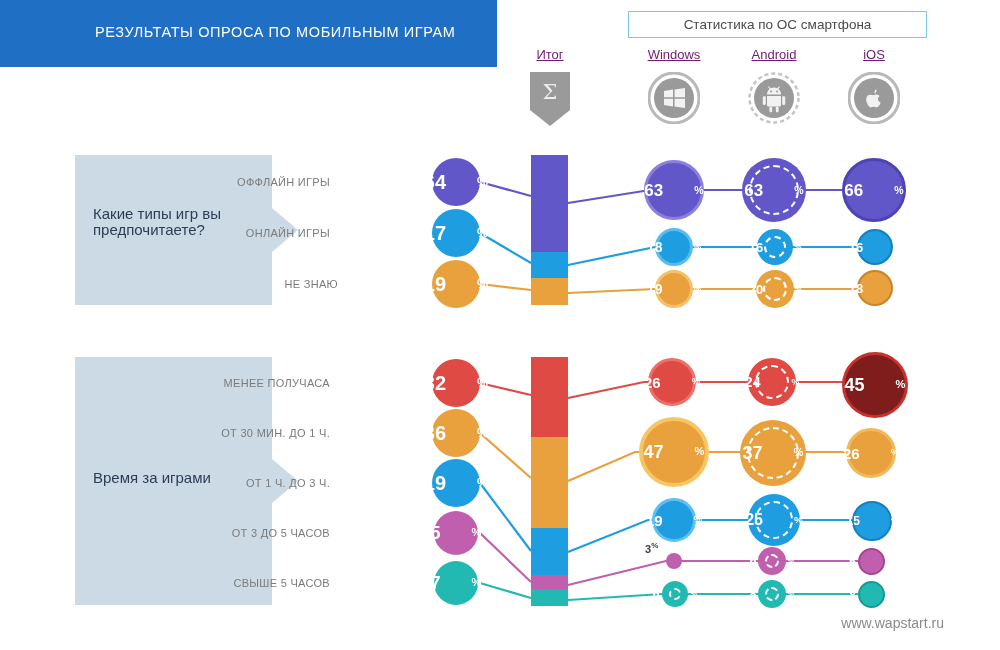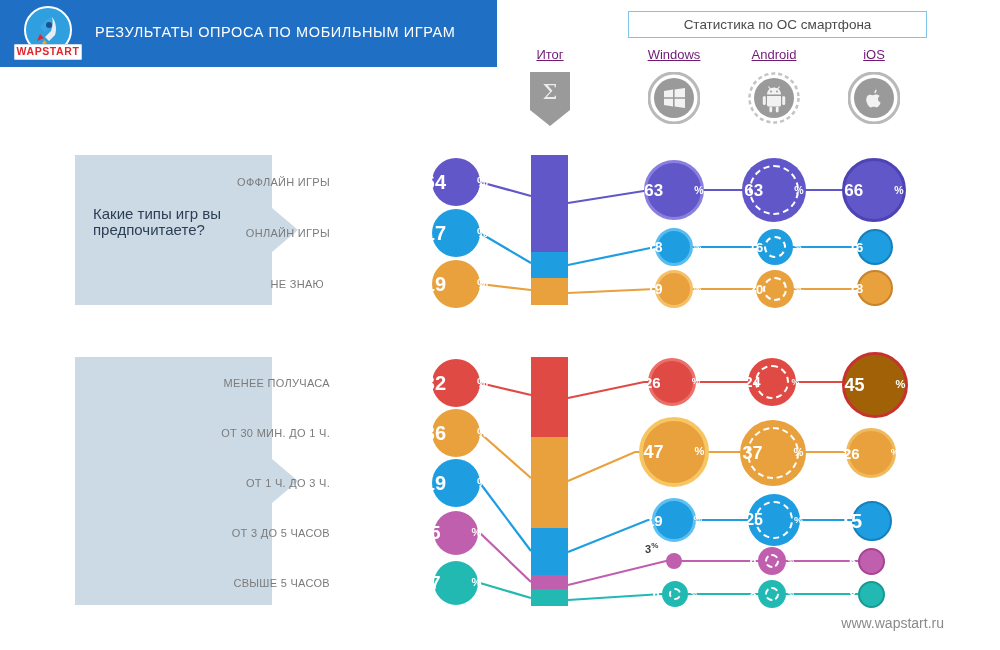--- a/index.html
+++ b/index.html
@@ -78,32 +78,20 @@
   }
   svg.lines{position:absolute;left:0;top:0;width:1000px;height:650px;pointer-events:none;}
 </style>
 </head>
 <body>
 
 <div id="canvas">
 
   <div class="abs header-bar"></div>
 
-  <div class="abs logo-wrap">
-    <div class="abs logo-circle">
-      <svg width="44" height="44" viewBox="0 0 44 44">
-        <path d="M26 9 C30 14 31 21 29 27 L23 33 L19 29 L25 23 C27 18 27 13 26 9 Z" fill="#e9edf2"></path>
-        <path d="M26 9 C22 10 17 14 14 19 L19 24 L25 18 Z" fill="#3aa6e6"></path>
-        <circle cx="23" cy="17" r="3" fill="#1f4f86"></circle>
-        <path d="M14 26 L11 33 L18 30 Z" fill="#e1262c"></path>
-        <path d="M18 32 L15 38 L21 35 Z" fill="#f5a623"></path>
-      </svg>
-    </div>
-    <div class="abs logo-badge">WAPSTART</div>
-  </div>
 
   <div class="abs header-title">РЕЗУЛЬТАТЫ ОПРОСА ПО МОБИЛЬНЫМ ИГРАМ</div>
 
   <div class="abs stat-box">Статистика по ОС смартфона</div>
 
   <div class="abs col-head" style="left:490px;top:47px;">Итог</div>
   <div class="abs col-head" style="left:614px;top:47px;">Windows</div>
   <div class="abs col-head" style="left:714px;top:47px;">Android</div>
   <div class="abs col-head" style="left:814px;top:47px;">iOS</div>
 
@@ -170,21 +158,21 @@
     <polyline points="568,585 666,561 682,561 758,561 790,561 858,561" fill="none" stroke="#bf5fae" stroke-width="2.2"></polyline>
     <polyline points="568,600 662,594 686,594 758,594 790,594 858,594" fill="none" stroke="#21b9b2" stroke-width="2.2"></polyline>
   </svg>
 
   <div class="abs qbox" style="left:75px;top:155px;width:197px;height:150px;"></div>
   <div class="abs qarrow" style="left:272px;top:208px;"></div>
   <div class="abs qtext" style="left:93px;top:206px;width:175px;">Какие типы игр вы предпочитаете?</div>
 
   <div class="abs rowlabel" style="left:150px;top:176px;width:180px;">ОФФЛАЙН ИГРЫ</div>
   <div class="abs rowlabel" style="left:150px;top:227px;width:180px;">ОНЛАЙН ИГРЫ</div>
-  <div class="abs rowlabel" style="left:144px;top:278px;width:180px;text-align:right;">НЕ ЗНАЮ</div>
+  <div class="abs rowlabel" style="left:158px;top:278px;width:180px;text-align:right;">НЕ ЗНАЮ</div>
 
   <div class="abs bub" style="left:432px;top:158px;width:48px;height:48px;background:#6257c9;font-size:20px;">
       <span>64</span>
       <span class="pct">%</span>
     </div>
   <div class="abs bub" style="left:432px;top:209px;width:48px;height:48px;background:#1e9de0;font-size:20px;">
       <span>17</span>
       <span class="pct">%</span>
     </div>
   <div class="abs bub" style="left:432px;top:260px;width:48px;height:48px;background:#e8a13c;font-size:20px;">
@@ -232,20 +220,21 @@
       <span>16</span>
       <span class="pct">%</span>
     </div>
   <div class="abs bub ring" style="left:857px;top:270px;width:36px;height:36px;background:#e8a13c;border:2.5px solid #c9832a;font-size:13px;">
       <span>18</span>
       <span class="pct">%</span>
     </div>
 
   <div class="abs qbox" style="left:75px;top:357px;width:197px;height:248px;"></div>
   <div class="abs qarrow" style="left:272px;top:459px;"></div>
+  <div class="abs qtext" style="left:93px;top:470px;width:175px;">Время за играми</div>
 
   <div class="abs rowlabel" style="left:140px;top:377px;width:190px;">МЕНЕЕ ПОЛУЧАСА</div>
   <div class="abs rowlabel" style="left:140px;top:427px;width:190px;">ОТ 30 МИН. ДО 1 Ч.</div>
   <div class="abs rowlabel" style="left:140px;top:477px;width:190px;">ОТ 1 Ч. ДО 3 Ч.</div>
   <div class="abs rowlabel" style="left:140px;top:527px;width:190px;">ОТ 3 ДО 5 ЧАСОВ</div>
   <div class="abs rowlabel" style="left:140px;top:577px;width:190px;">СВЫШЕ 5 ЧАСОВ</div>
 
   <div class="abs bub" style="left:432px;top:359px;width:48px;height:48px;background:#e04a45;font-size:20px;">
       <span>32</span>
       <span class="pct">%</span>
@@ -308,29 +297,29 @@
     </div>
   <div class="abs bub dashed" style="left:758px;top:547px;width:28px;height:28px;background:#bf5fae;font-size:12px;">
       <span>6</span>
       <span class="pct">%</span>
     </div>
   <div class="abs bub dashed" style="left:758px;top:580px;width:28px;height:28px;background:#21b9b2;font-size:12px;">
       <span>8</span>
       <span class="pct">%</span>
     </div>
 
-  <div class="abs bub ring" style="left:842px;top:352px;width:66px;height:66px;background:#a16207;border:3.5px solid #c7322e;font-size:18px;">
+  <div class="abs bub ring" style="left:842px;top:352px;width:66px;height:66px;background:#7f1d1d;border:3.5px solid #c7322e;font-size:18px;">
       <span>45</span>
       <span class="pct">%</span>
     </div>
   <div class="abs bub ring" style="left:846px;top:428px;width:50px;height:50px;background:#e8a13c;border:3px solid #f0b95c;font-size:15px;">
       <span>26</span>
       <span class="pct">%</span>
     </div>
-  <div class="abs bub ring" style="left:852px;top:501px;width:40px;height:40px;background:#1e9de0;border:2.5px solid #1481bd;font-size:20px;">
+  <div class="abs bub ring" style="left:852px;top:501px;width:40px;height:40px;background:#1e9de0;border:2.5px solid #1481bd;font-size:12px;">
       <span>15</span>
       <span class="pct">%</span>
     </div>
   <div class="abs bub ring" style="left:858px;top:548px;width:27px;height:27px;background:#bf5fae;border:2.5px solid #a44593;font-size:12px;">
       <span>6</span>
       <span class="pct">%</span>
     </div>
   <div class="abs bub ring" style="left:858px;top:581px;width:27px;height:27px;background:#21b9b2;border:2.5px solid #179a94;font-size:12px;">
       <span>8</span>
       <span class="pct">%</span>

